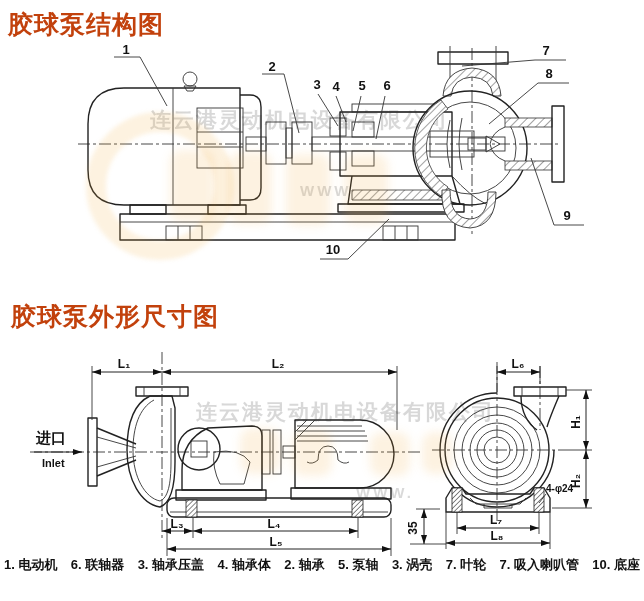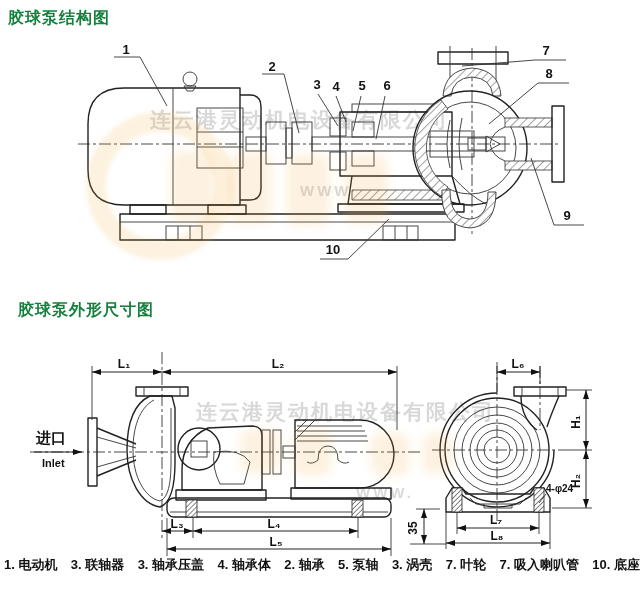--- a/index.html
+++ b/index.html
@@ -1,20 +1,20 @@
 <!DOCTYPE html>
 <html><head>
 <meta charset="utf-8">
 <style>
   html,body{margin:0;padding:0;background:#fff;}
   .page{position:relative;width:644px;height:601px;background:#fff;overflow:hidden;
         font-family:"Liberation Sans","DejaVu Sans",sans-serif;color:#111;}
-  .title{position:absolute;font-weight:bold;font-size:16px;letter-spacing:1px;color:#15803d;z-index:3;}
+  .title{position:absolute;font-weight:bold;font-size:25px;letter-spacing:1px;color:#c2410c;z-index:3;}
   #title-structure{left:8px;top:8px;}
-  #title-dimensions{left:18px;top:300px;text-align:center;}
+  #title-dimensions{left:11px;top:300px;text-align:center;}
   .legend{position:absolute;left:4px;top:556px;width:636px;display:flex;
           justify-content:space-between;font-weight:bold;font-size:13px;white-space:nowrap;z-index:3;}
   svg{position:absolute;left:0;top:0;z-index:1;}
   svg text{font-family:"Liberation Sans","DejaVu Sans",sans-serif;fill:#111;}
   .cl{stroke:#333;stroke-width:0.9;fill:none;stroke-dasharray:12 3 3 3;}
   .ln{stroke:#222;stroke-width:1.4;fill:none;stroke-linejoin:round;}
   .thin{stroke:#333;stroke-width:0.9;fill:none;}
   .dim{stroke:#222;stroke-width:1;fill:none;}
   .num{font-size:13px;font-weight:bold;text-anchor:middle;}
   .dlb{font-size:12px;font-weight:bold;text-anchor:middle;}
@@ -275,21 +275,21 @@
       <text class="dlb" x="497" y="540">L₈</text>
       <text class="dlb" x="580" y="422" transform="rotate(-90 580 422)">H₁</text>
       <text class="dlb" x="580" y="481" transform="rotate(-90 580 481)">H₂</text>
       <text class="dlb" x="417" y="528" transform="rotate(-90 417 528)" font-size="10">35</text>
       <text x="546" y="492" font-size="10" font-weight="bold">4-φ24</text>
     </g>
   </svg>
 
   <div class="legend">
     <span>1. 电动机</span>
-    <span>3. 联轴器</span>
+    <span>6. 联轴器</span>
     <span>3. 轴承压盖</span>
     <span>4. 轴承体</span>
     <span>2. 轴承</span>
     <span>5. 泵轴</span>
     <span>3. 涡壳</span>
     <span>7. 叶轮</span>
     <span>7. 吸入喇叭管</span>
     <span>10. 底座</span>
   </div>
 </div>

